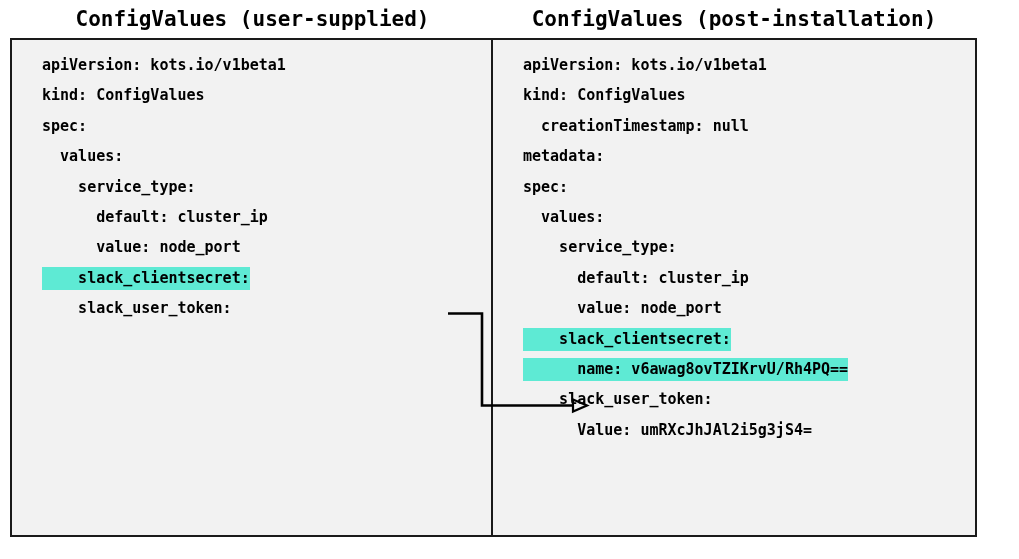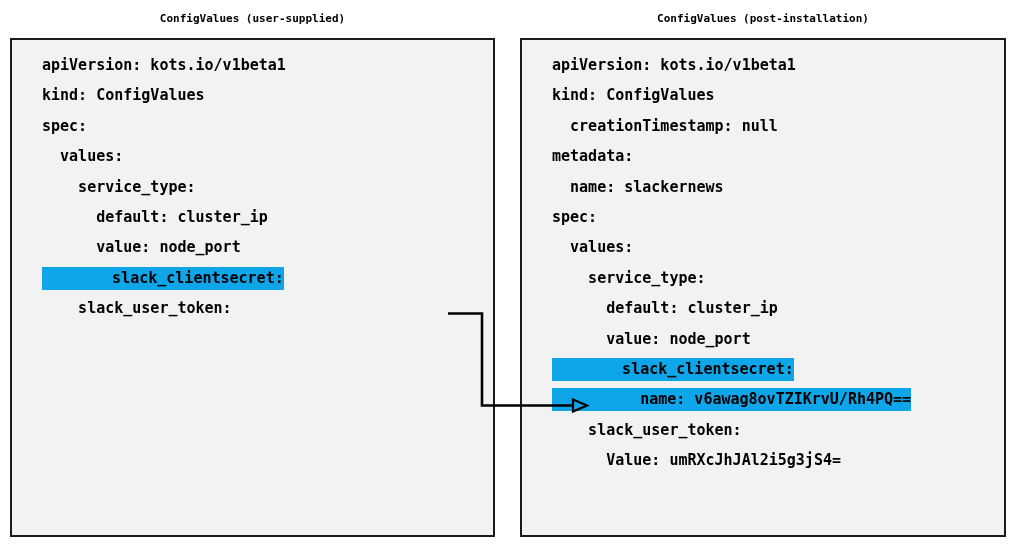--- a/index.html
+++ b/index.html
@@ -13,25 +13,25 @@
     position: relative;
     overflow: hidden;
     font-family: "DejaVu Sans Mono", "Liberation Mono", monospace;
   }
 
   .panel-wrap {
     position: absolute;
     top: 0;
   }
   #panel-left-wrap  { left: 10px;  width: 485px; }
-  #panel-right-wrap { left: 520px; width: 486px; }
+  #panel-right-wrap { left: 491px; width: 486px; }
 
   .panel-title {
     font-family: "DejaVu Sans Mono", "Liberation Mono", monospace;
-    font-size: 11px;
+    font-size: 21px;
     font-weight: bold;
     color: #000000;
     text-align: center;
     line-height: 22px;
     padding-top: 8px;
     letter-spacing: 0px;
     white-space: nowrap;
   }
 
   .panel-box {
@@ -53,22 +53,21 @@
     height: 30.4px;
     white-space: pre;
     padding-left: 14px;
   }
   .code-line > span.txt {
     display: inline;
     padding: 2px 0 3px 0;
     margin-left: 16px;
   }
   .code-line.hl > span.txt {
-    background: #0ea5e9;
-    padding-left: 34px;
+    background: #5eead4;
   }
 
   
   #connector {
     position: absolute;
     left: 0;
     top: 0;
     width: 1019px;
     height: 559px;
     pointer-events: none;
@@ -92,21 +91,20 @@
     </div>
 </div>
 
 <div class="panel-wrap" id="panel-right-wrap">
   <div class="panel-title">ConfigValues (post-installation)</div>
   <div class="panel-box" id="panel-right-box">
       <div class="code-line"><span class="txt">apiVersion: kots.io/v1beta1</span></div>
       <div class="code-line"><span class="txt">kind: ConfigValues</span></div>
       <div class="code-line"><span class="txt">  creationTimestamp: null</span></div>
       <div class="code-line"><span class="txt">metadata:</span></div>
-      <div class="code-line"><span class="txt">  name: slackernews</span></div>
       <div class="code-line"><span class="txt">spec:</span></div>
       <div class="code-line"><span class="txt">  values:</span></div>
       <div class="code-line"><span class="txt">    service_type:</span></div>
       <div class="code-line"><span class="txt">      default: cluster_ip</span></div>
       <div class="code-line"><span class="txt">      value: node_port</span></div>
       <div class="code-line hl"><span class="txt">    slack_clientsecret:</span></div>
       <div class="code-line hl"><span class="txt">      name: v6awag8ovTZIKrvU/Rh4PQ==</span></div>
       <div class="code-line"><span class="txt">    slack_user_token:</span></div>
       <div class="code-line"><span class="txt">      Value: umRXcJhJAl2i5g3jS4=</span></div>
     </div>

